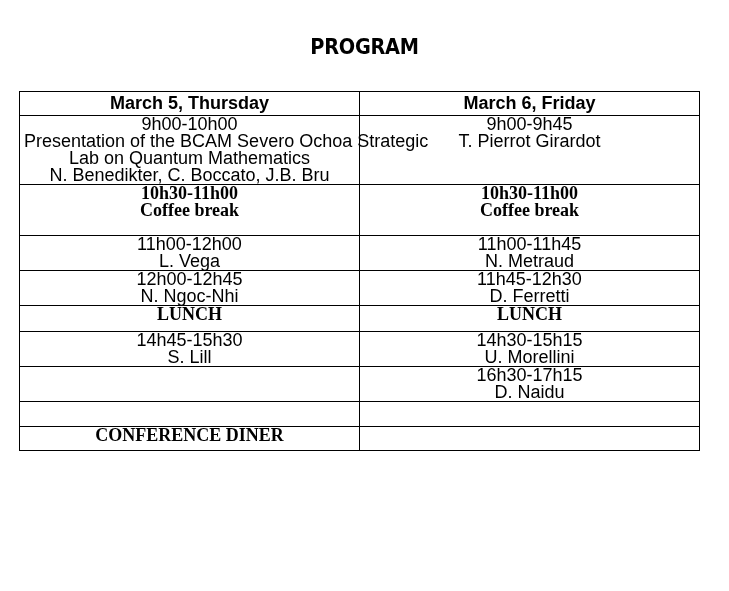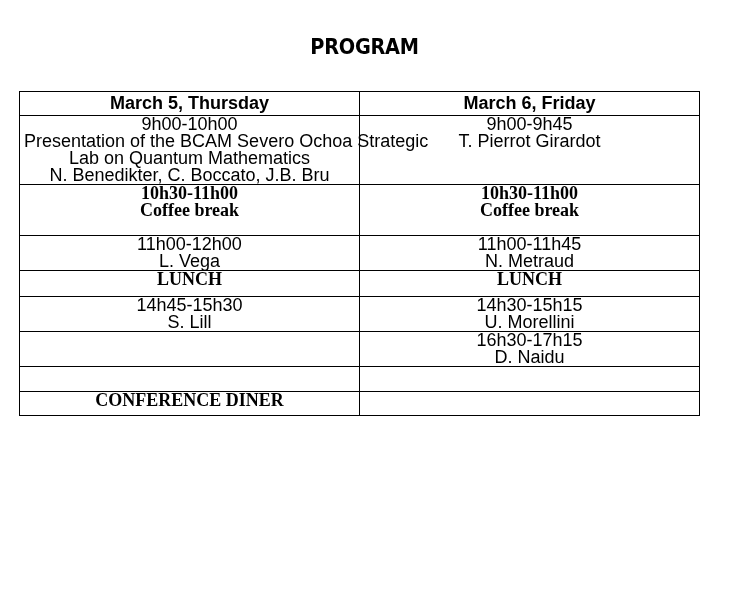--- a/index.html
+++ b/index.html
@@ -108,20 +108,30 @@
     <tr class="r4">
       <td>
         <span class="line">11h00-12h00</span>
         <span class="line">L. Vega</span>
       </td>
       <td>
         <span class="line">11h00-11h45</span>
         <span class="line">N. Metraud</span>
       </td>
     </tr>
+    <tr class="r5">
+      <td>
+        <span class="line">12h00-12h45</span>
+        <span class="line">N. Ngoc-Nhi</span>
+      </td>
+      <td>
+        <span class="line">11h45-12h30</span>
+        <span class="line">D. Ferretti</span>
+      </td>
+    </tr>
     <tr class="r6">
       <td class="bold">
         <span class="line">LUNCH</span>
       </td>
       <td class="bold">
         <span class="line">LUNCH</span>
       </td>
     </tr>
     <tr class="r7">
       <td>

